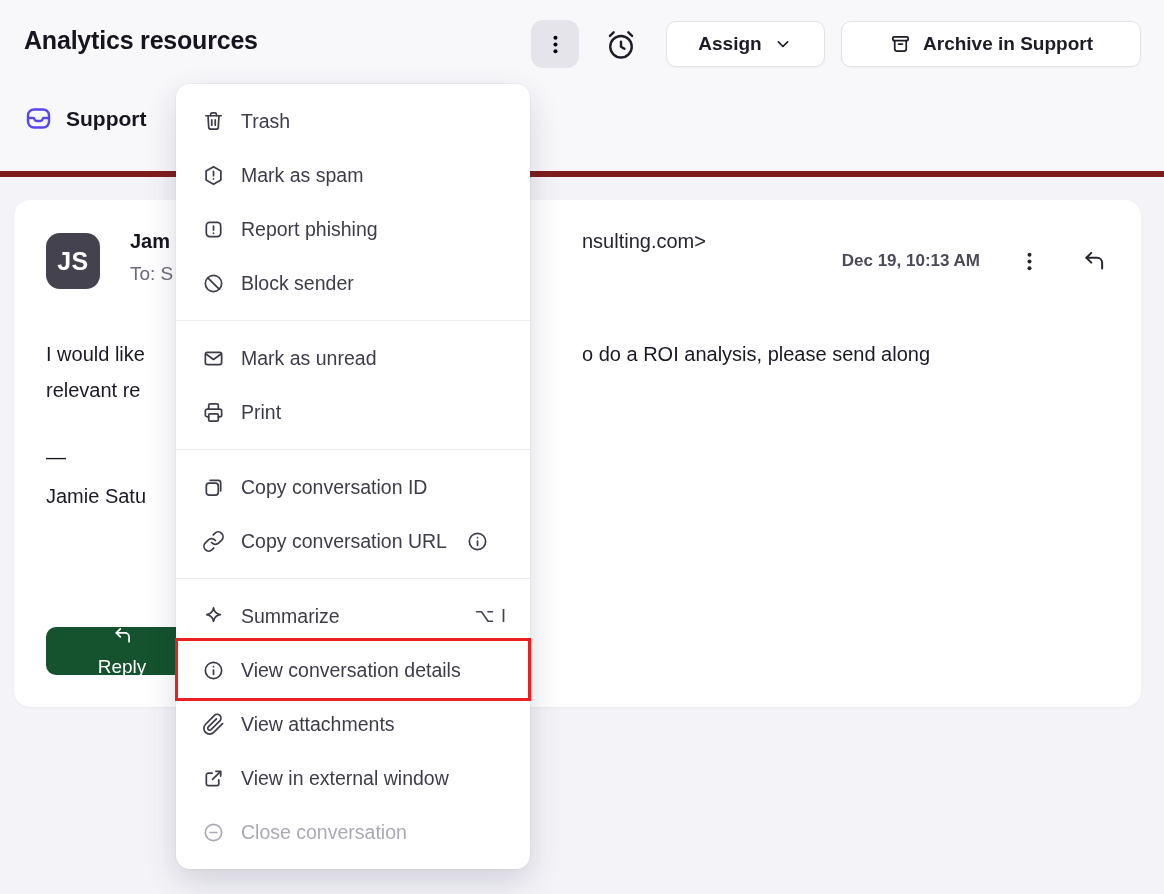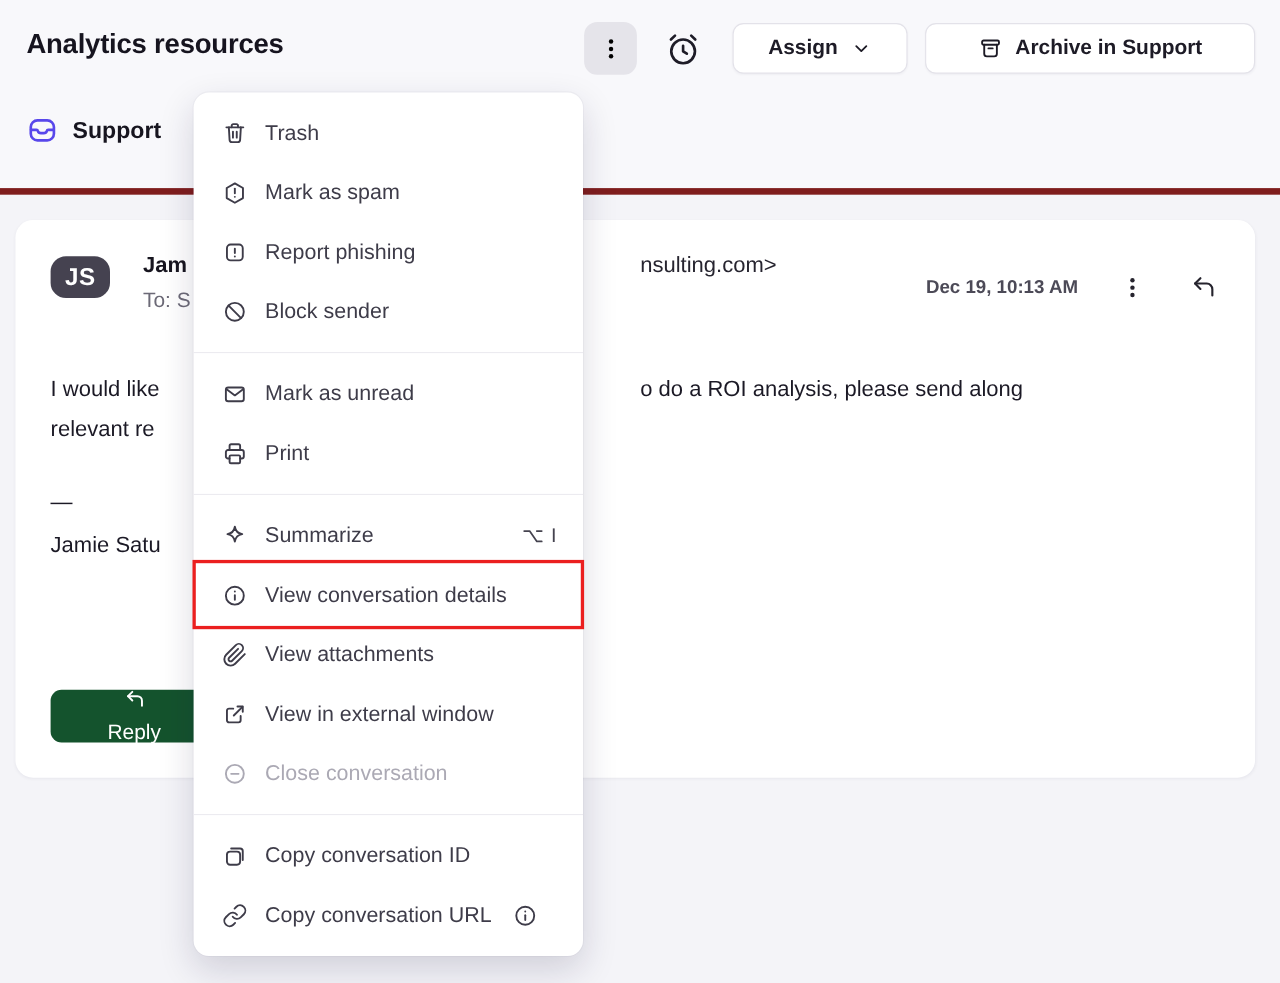--- a/index.html
+++ b/index.html
@@ -13,21 +13,21 @@
   .alarm-btn{position:absolute;left:599px;top:23px;width:44px;height:44px;display:flex;align-items:center;justify-content:center;cursor:pointer;color:#1E1C27;}
   .btn{position:absolute;top:21px;height:46px;box-sizing:border-box;background:#fff;border:1px solid #E3E2E9;border-radius:10px;display:flex;align-items:center;justify-content:center;gap:11px;font-size:19px;font-weight:600;color:#1D1B26;box-shadow:0 1px 2px rgba(20,20,43,.04);cursor:pointer;}
   .assign-btn{left:666px;width:159px;}
   .archive-btn{left:841px;width:300px;}
   .support-row{position:absolute;left:24px;top:104px;display:flex;align-items:center;gap:13px;}
   .support-row .label{font-size:21px;font-weight:600;color:#17151F;}
   .inbox-ic{color:#5847EB;}
 
   
   .card{position:absolute;left:14px;top:200px;width:1127px;height:507px;background:#fff;border-radius:16px;box-shadow:0 1px 3px rgba(25,20,60,.05);}
-  .avatar{position:absolute;left:32px;top:33px;width:54px;height:38px;border-radius:14px;background:#454250;color:#fff;display:flex;align-items:center;justify-content:center;font-size:22px;font-weight:700;letter-spacing:.5px;}
+  .avatar{position:absolute;left:32px;top:33px;width:54px;height:56px;border-radius:14px;background:#454250;color:#fff;display:flex;align-items:center;justify-content:center;font-size:25px;font-weight:700;letter-spacing:.5px;}
   .sender-frag-l{position:absolute;left:116px;top:30px;font-size:20px;font-weight:700;color:#17151F;white-space:nowrap;}
   .sender-frag-r{position:absolute;left:568px;top:30px;font-size:20px;color:#26242F;white-space:nowrap;}
   .to-line{position:absolute;left:116px;top:63px;font-size:19px;color:#6C6A77;white-space:nowrap;}
   .timestamp{position:absolute;right:161px;top:51px;font-size:17px;font-weight:600;color:#4C4A57;white-space:nowrap;}
   .msg-kebab{position:absolute;left:997px;top:43px;width:36px;height:36px;display:flex;align-items:center;justify-content:center;cursor:pointer;color:#26242E;}
   .msg-reply-ic{position:absolute;left:1064px;top:45px;width:32px;height:32px;display:flex;align-items:center;justify-content:center;cursor:pointer;color:#26242E;}
   .body-l1a{position:absolute;left:32px;top:143px;font-size:20px;color:#1B1925;white-space:nowrap;}
   .body-l1b{position:absolute;left:568px;top:143px;font-size:20px;color:#1B1925;white-space:nowrap;}
   .body-l2{position:absolute;left:32px;top:179px;font-size:20px;color:#1B1925;white-space:nowrap;}
   .sig-dash{position:absolute;left:32px;top:246px;font-size:20px;color:#1B1925;}
@@ -258,20 +258,38 @@
         <svg class="ic">
             <use href="#i-printer"></use>
           </svg>
         <span class="ml">Print</span>
       </div>
     </div>
 
     <div class="sec">
       <div class="mi">
         <svg class="ic">
+            <use href="#i-copy"></use>
+          </svg>
+        <span class="ml">Copy conversation ID</span>
+      </div>
+      <div class="mi">
+        <svg class="ic">
+            <use href="#i-link"></use>
+          </svg>
+        <span class="ml">Copy conversation URL</span>
+        <svg class="ic trailing">
+            <use href="#i-info"></use>
+          </svg>
+      </div>
+    </div>
+
+    <div class="sec">
+      <div class="mi">
+        <svg class="ic">
             <use href="#i-sparkle"></use>
           </svg>
         <span class="ml">Summarize</span>
         <span class="shortcut">
           <svg style="width:19px;height:15px">
               <use href="#i-option"></use>
             </svg>
           <span>I</span>
         </span>
       </div>
@@ -293,33 +311,15 @@
           </svg>
         <span class="ml">View in external window</span>
       </div>
       <div class="mi disabled">
         <svg class="ic">
             <use href="#i-minuscircle"></use>
           </svg>
         <span class="ml">Close conversation</span>
       </div>
     </div>
-
-    <div class="sec">
-      <div class="mi">
-        <svg class="ic">
-            <use href="#i-copy"></use>
-          </svg>
-        <span class="ml">Copy conversation ID</span>
-      </div>
-      <div class="mi">
-        <svg class="ic">
-            <use href="#i-link"></use>
-          </svg>
-        <span class="ml">Copy conversation URL</span>
-        <svg class="ic trailing">
-            <use href="#i-info"></use>
-          </svg>
-      </div>
-    </div>
   </div>
 
 </div>
 
 </body></html>

